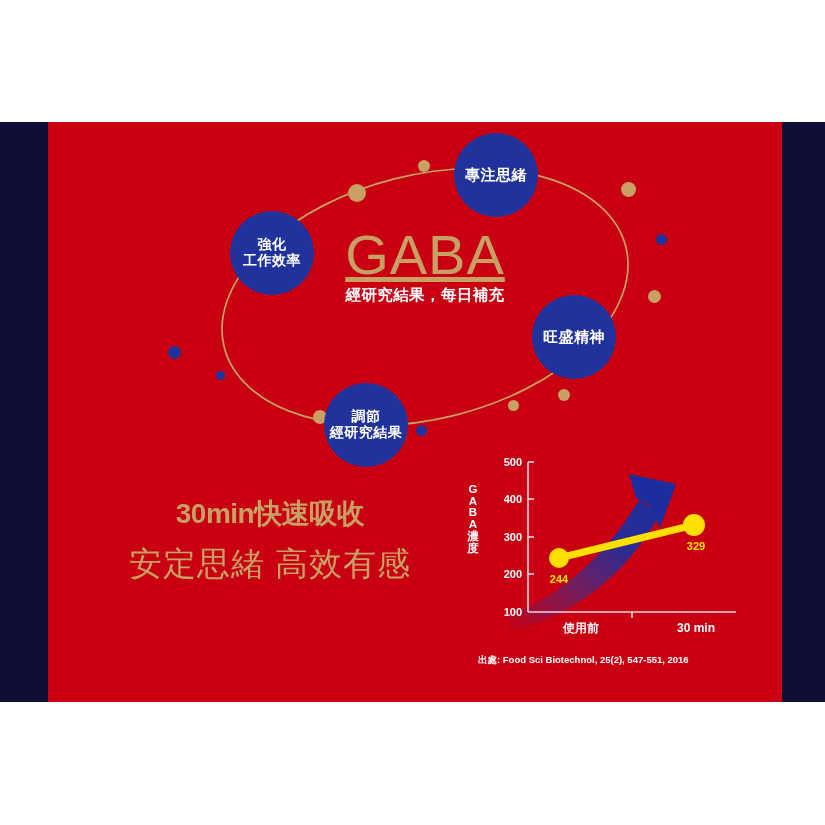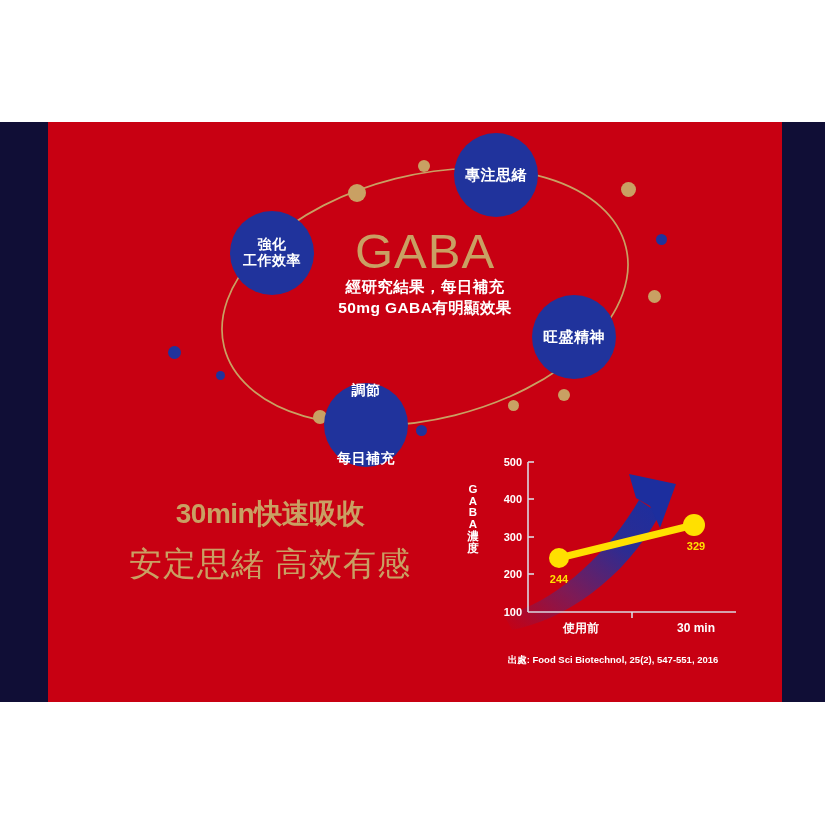--- a/index.html
+++ b/index.html
@@ -61,37 +61,38 @@
     font-weight: bold;
     line-height: 1.12;
     letter-spacing: 0.5px;
     text-align: center;
     box-sizing: border-box;
   }
 
   #bubble-focus   { left: 406px; top: 11px;  width: 84px;  height: 84px;  font-size: 15px; }
   #bubble-work    { left: 182px; top: 89px;  width: 84px;  height: 84px;  font-size: 14px; }
   #bubble-spirit  { left: 484px; top: 173px; width: 84px;  height: 84px;  font-size: 15px; }
-  #bubble-body    { left: 276px; top: 261px; width: 84px;  height: 84px;  font-size: 14px; justify-content: space-between; }
+  #bubble-body    { left: 276px; top: 261px; width: 84px;  height: 84px;  font-size: 14px; }
 
   .dot { position: absolute; border-radius: 50%; }
 
   #gaba-center {
     position: absolute;
     left: 247px;
     top: 104px;
     width: 260px;
     text-align: center;
   }
   #gaba-word {
-    font-size: 49px;
+    font-size: 56px;
     color: #C9A063;
     letter-spacing: 1px;
     line-height: 1.05;
     font-weight: 400;
+    text-decoration: underline;
   }
   #gaba-desc {
     margin-top: 0;
     font-size: 15.5px;
     font-weight: bold;
     color: #ffffff;
     line-height: 1.32;
     letter-spacing: 0.4px;
   }
 
@@ -167,21 +168,21 @@
     color: #ffffff;
     line-height: 1.02;
     text-align: center;
     letter-spacing: 0;
   }
   #source-note {
     position: absolute;
     left: 14px;
     top: 214px;
     width: 270px;
-    text-align: center;
+    text-align: left;
     font-size: 9.5px;
     font-weight: bold;
     color: #ffffff;
     white-space: nowrap;
   }
 </style>
 </head>
 <body>
 
 <div id="banner">
@@ -213,28 +214,27 @@
       </div>
       <div class="bubble" id="bubble-work">
         <span>強化</span>
         <span>工作效率</span>
       </div>
       <div class="bubble" id="bubble-spirit">
         <span>旺盛精神</span>
       </div>
       <div class="bubble" id="bubble-body">
         <span>調節</span>
-        <span>每日補充</span>
+        <span>經研究結果</span>
       </div>
 
       <div id="gaba-center">
         <div id="gaba-word">GABA</div>
         <div id="gaba-desc">
           <div>經研究結果，每日補充</div>
-          <div>50mg GABA有明顯效果</div>
         </div>
       </div>
     </div>
 
     <div id="headline">
       <div id="headline-main">30min快速吸收</div>
       <div id="headline-sub">安定思緒 高效有感</div>
     </div>
 
     <div id="chart">

